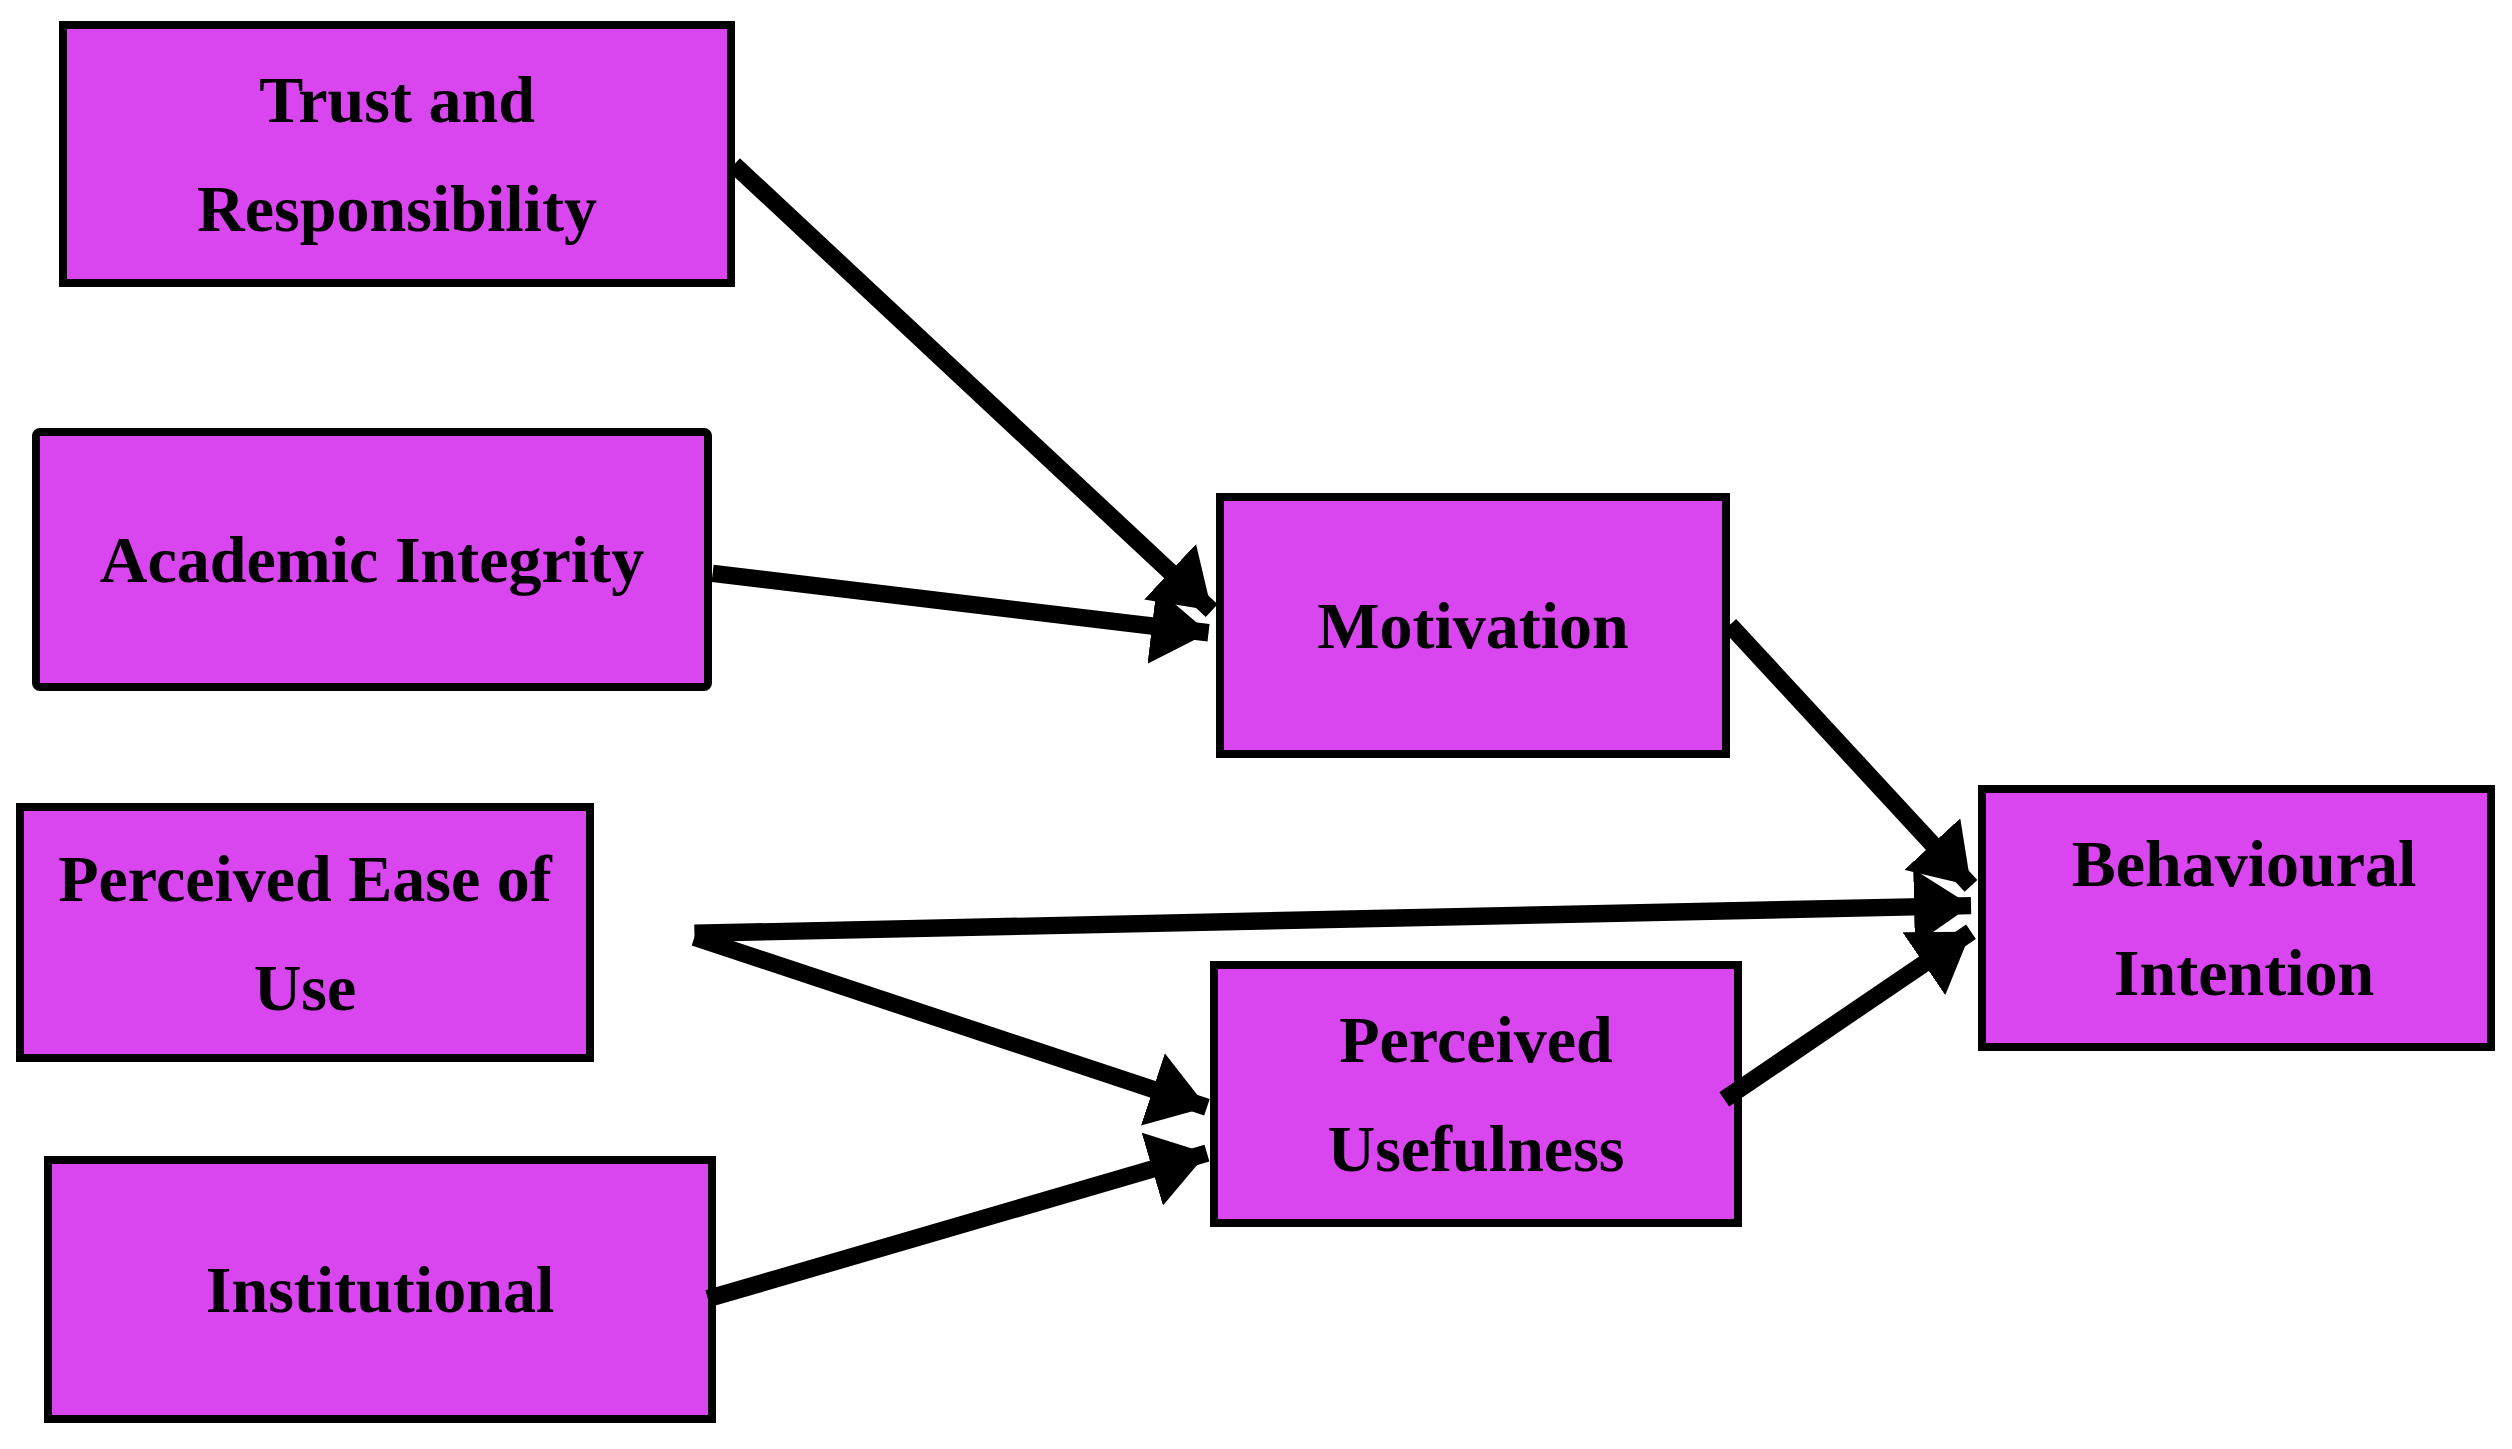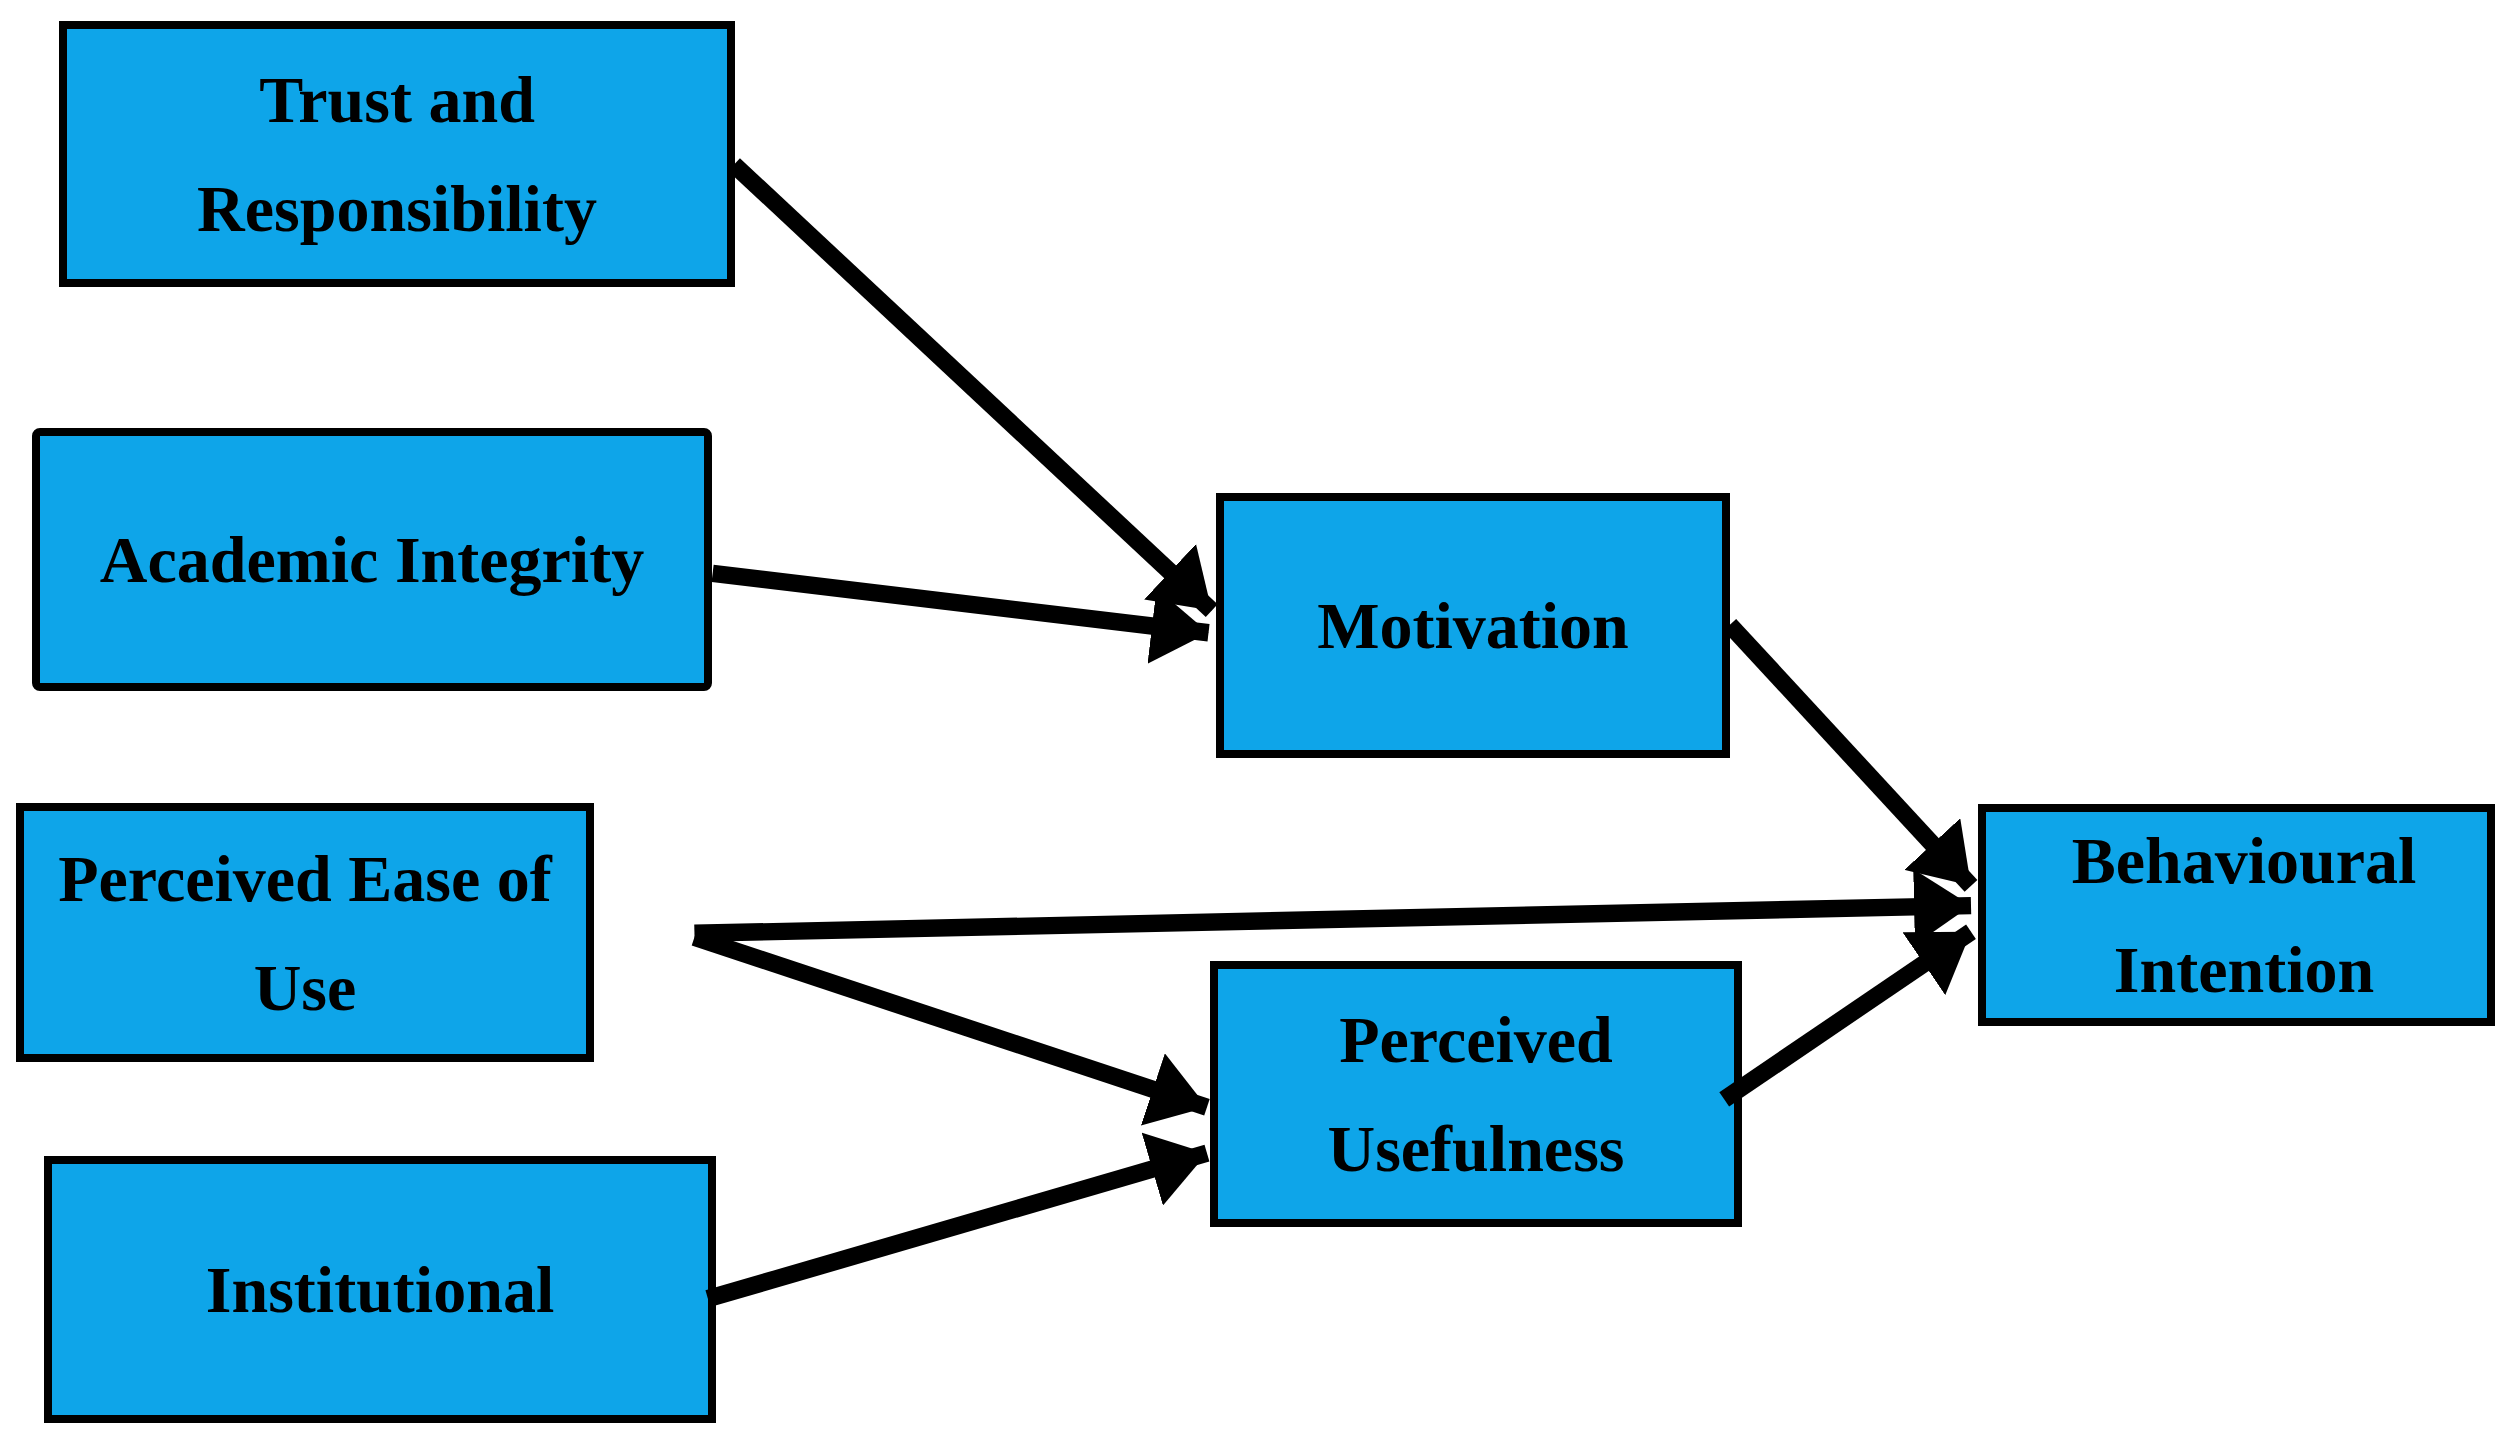--- a/index.html
+++ b/index.html
@@ -7,21 +7,21 @@
     position: relative;
     width: 2512px;
     height: 1449px;
     background: #ffffff;
     font-family: "Liberation Serif", "DejaVu Serif", serif;
     overflow: hidden;
   }
   .node {
     position: absolute;
     box-sizing: border-box;
-    background: #0ea5e9;
+    background: #d946ef;
     border: 8px solid #000000;
     display: flex;
     flex-direction: column;
     justify-content: center;
     align-items: center;
     text-align: center;
     font-weight: bold;
     font-size: 66px;
     color: #000000;
     z-index: 1;
@@ -31,21 +31,21 @@
     line-height: 109px;
     white-space: nowrap;
   }
   
   #node-trust         { left: 59px;   top: 20.6px;   width: 676px; height: 266px; }
   #node-academic      { left: 32px;   top: 428px;  width: 680px; height: 263px; border-radius: 8px; }
   #node-peou          { left: 16px;   top: 803px; width: 578px; height: 259px; }
   #node-institutional { left: 44px;   top: 1156px; width: 672px; height: 267px; }
   #node-motivation    { left: 1216px; top: 493px;  width: 514px; height: 265px; align-items: center; }
   #node-pu            { left: 1210px; top: 961px; width: 532px; height: 266px; }
-  #node-bi            { left: 1978px; top: 804px;  width: 517px; height: 222px; padding-left: 15px; }
+  #node-bi            { left: 1978px; top: 785px;  width: 517px; height: 266px; padding-left: 15px; }
   #edges {
     position: absolute;
     left: 0; top: 0;
     width: 2512px; height: 1449px;
     z-index: 2;
     pointer-events: none;
   }
   #edges line { stroke: #000000; stroke-width: 22; }
   #edges .head { fill: #000000; }
 </style>

